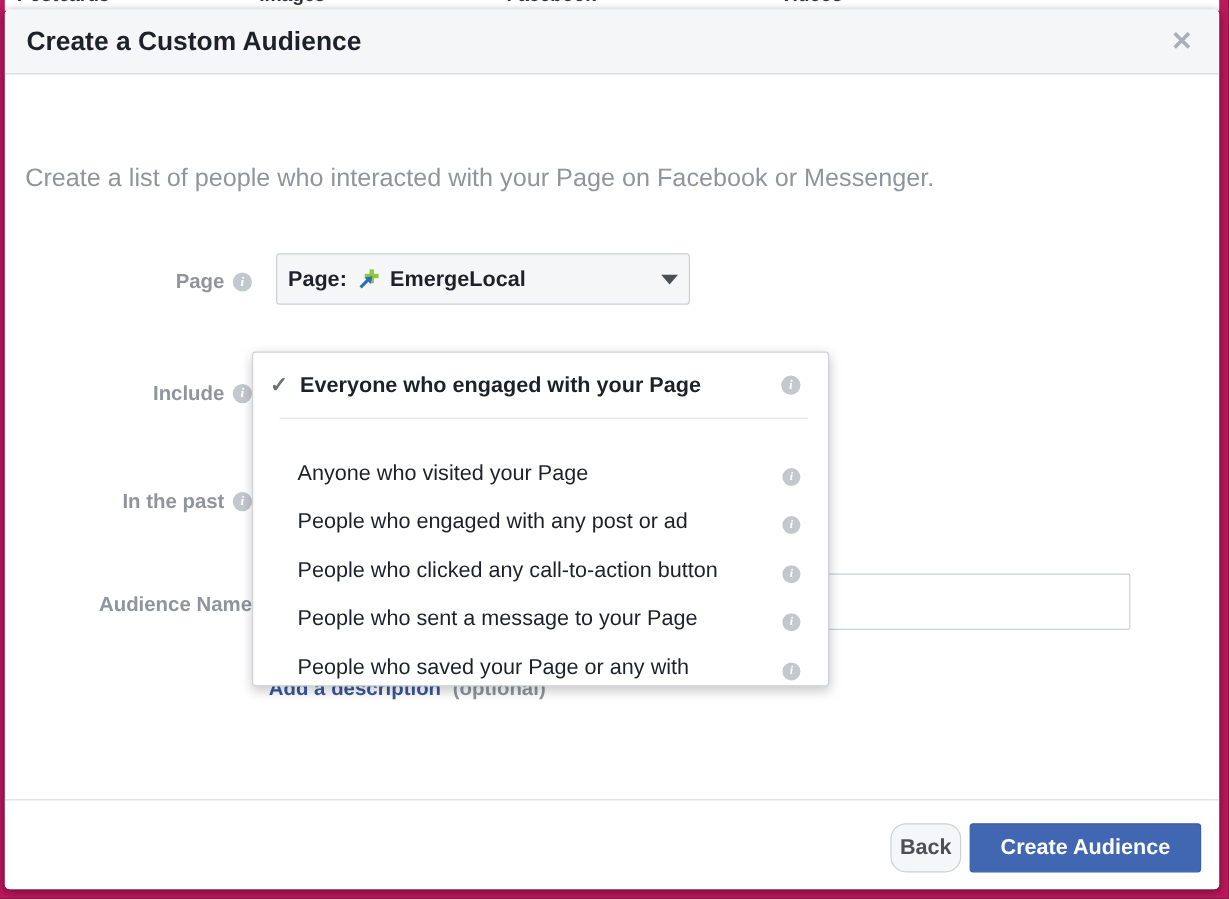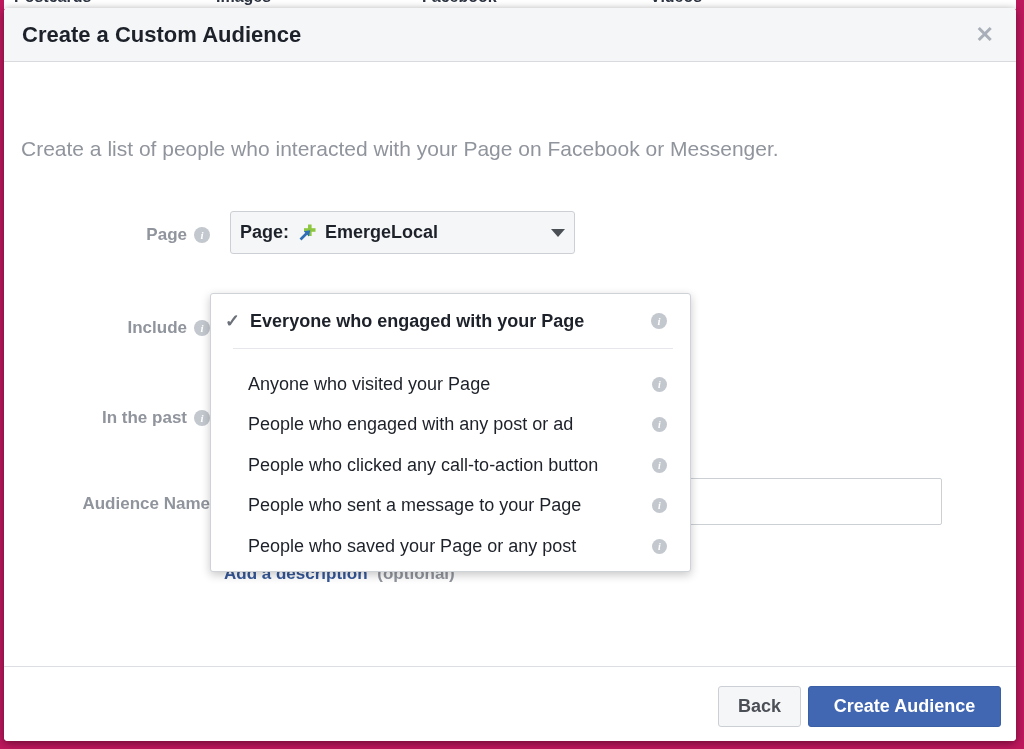--- a/index.html
+++ b/index.html
@@ -70,33 +70,33 @@
     background:#fff; border:1px solid #cfd2d7; border-radius:3px;
     box-shadow:0 3px 10px rgba(0,0,0,.22); z-index:10;
   }
   .dd-selected { height:54px; display:flex; align-items:center; gap:10px;
     padding:0 23px 0 14px; cursor:pointer; }
   .dd-check { color:#6b7079; font-size:18px; font-weight:700; flex:none; }
   .dd-selected-label { font-size:18px; font-weight:700; color:#1d2129; white-space:nowrap; }
   .dd-selected .info-icon { margin-left:auto; }
   .dd-divider { height:1px; background:#e5e7ea; margin:0 17px 0 22px; }
   .dd-options { padding-top:15px; }
-  .dd-option { height:40.5px; display:flex; align-items:center;
+  .dd-option { height:40.5px; display:flex; align-items:flex-end;
     padding:0 23px 0 37px; font-size:18px; color:#1d2129; cursor:pointer; white-space:nowrap; }
   .dd-option .info-icon { margin-left:auto; width:15px; height:15px; }
   .dd-option .info-icon::after { font-size:10px; }
 
   .modal-footer { position:absolute; left:0; right:0; bottom:0; height:74px;
     border-top:1px solid #dcdee3; background:#fff; }
   .btn { position:absolute; top:19px; height:41px; box-sizing:border-box; border-radius:3px;
     display:flex; align-items:center; justify-content:center; cursor:pointer;
     font-family:inherit; font-size:18px; font-weight:700; }
   .btn-light { background:#f5f6f7; border:1px solid #ccd0d5; color:#4b4f56; }
   .btn-cancel { left:18px;  width:98px; }
-  .btn-back   { right:215px; width:83px; }
+  .btn-back   { right:215px; width:59px;border-radius:13px; }
   .btn-create { right:15px; width:193px; background:#4267b2; border:1px solid #3a5fa5; color:#fff; }
 </style>
 </head>
 <body>
 
 <div class="screen">
 
   <div class="bg-strip">
       <span>Postcards</span>
       <span>Images</span>
@@ -169,21 +169,21 @@
   </div>
           <div class="dd-option">
     <span>People who clicked any call-to-action button</span>
     <span class="info-icon"></span>
   </div>
           <div class="dd-option">
     <span>People who sent a message to your Page</span>
     <span class="info-icon"></span>
   </div>
           <div class="dd-option">
-    <span>People who saved your Page or any post</span>
+    <span>People who saved your Page or any with</span>
     <span class="info-icon"></span>
   </div>
         </div>
     </div>
 
     <div class="modal-footer">
       <button class="btn btn-light btn-back">Back</button>
       <button class="btn btn-create">Create Audience</button>
     </div>
 

